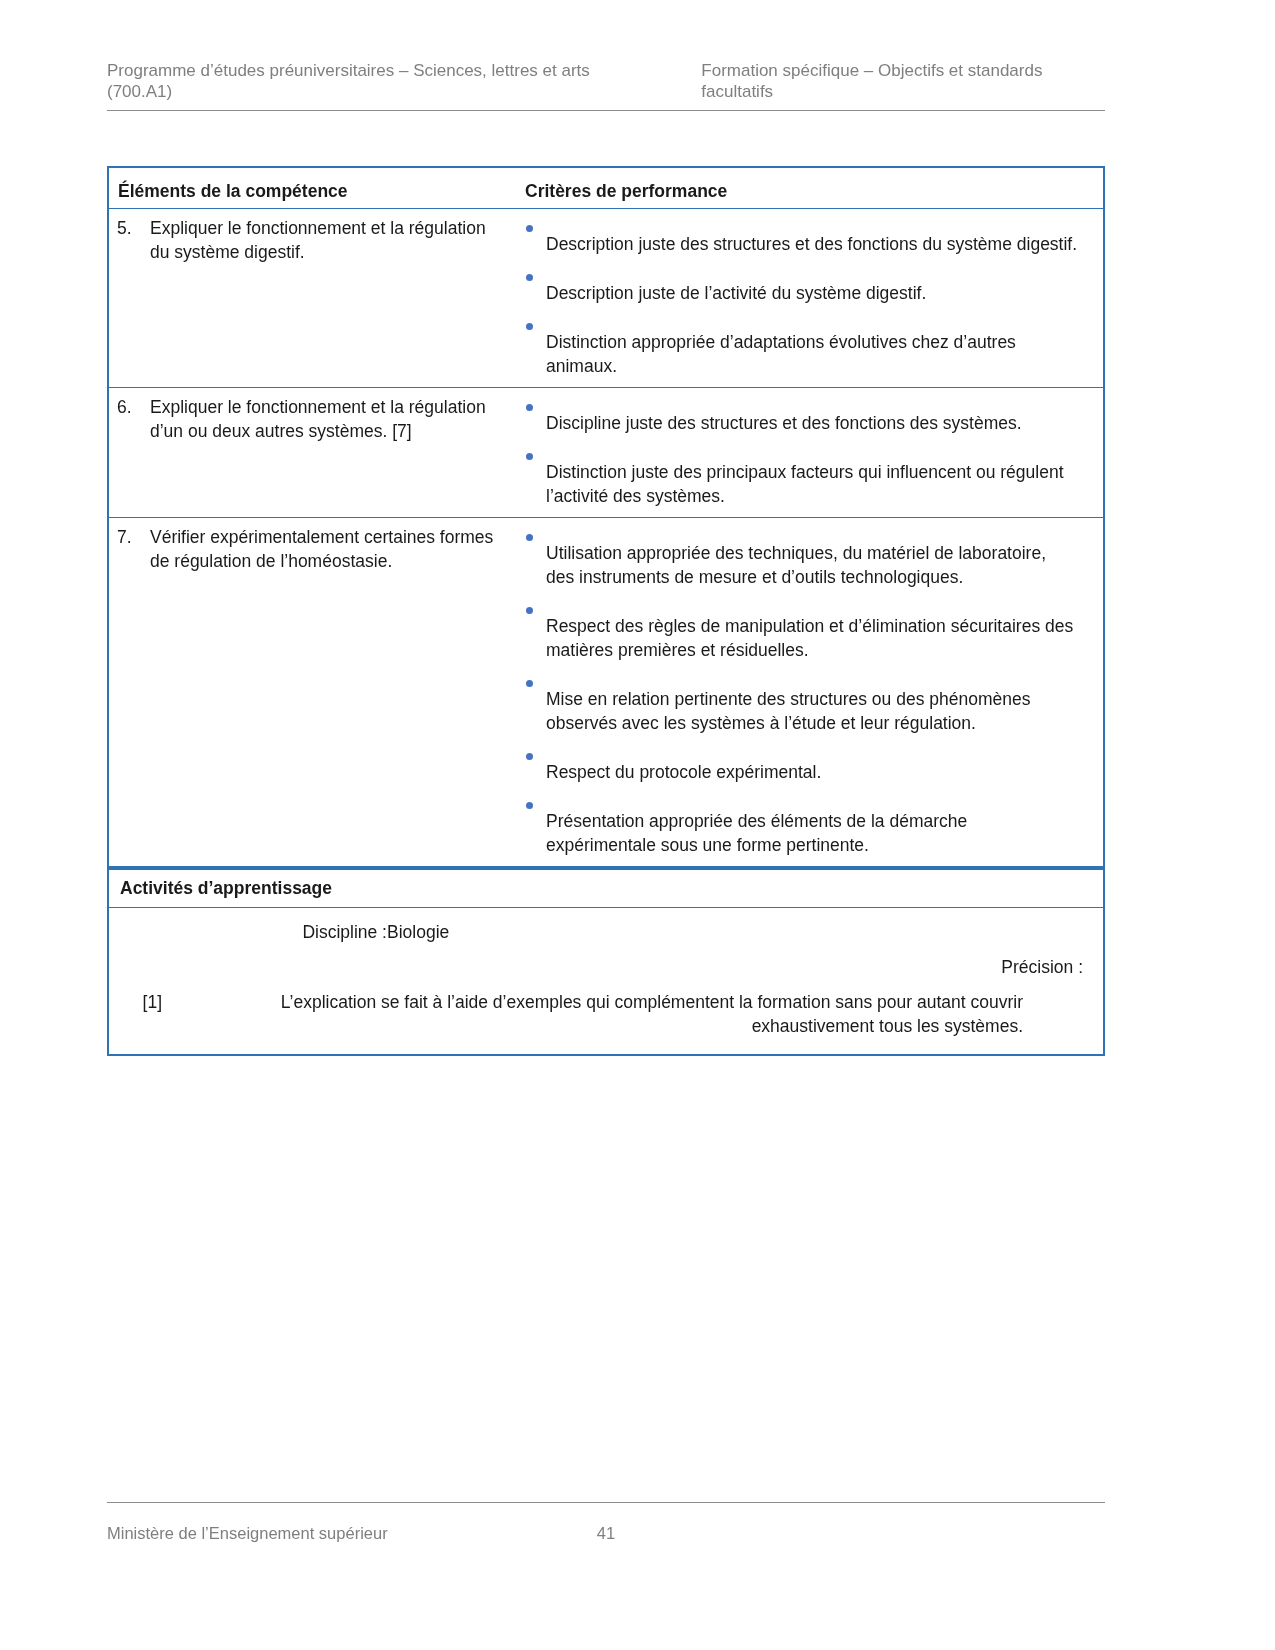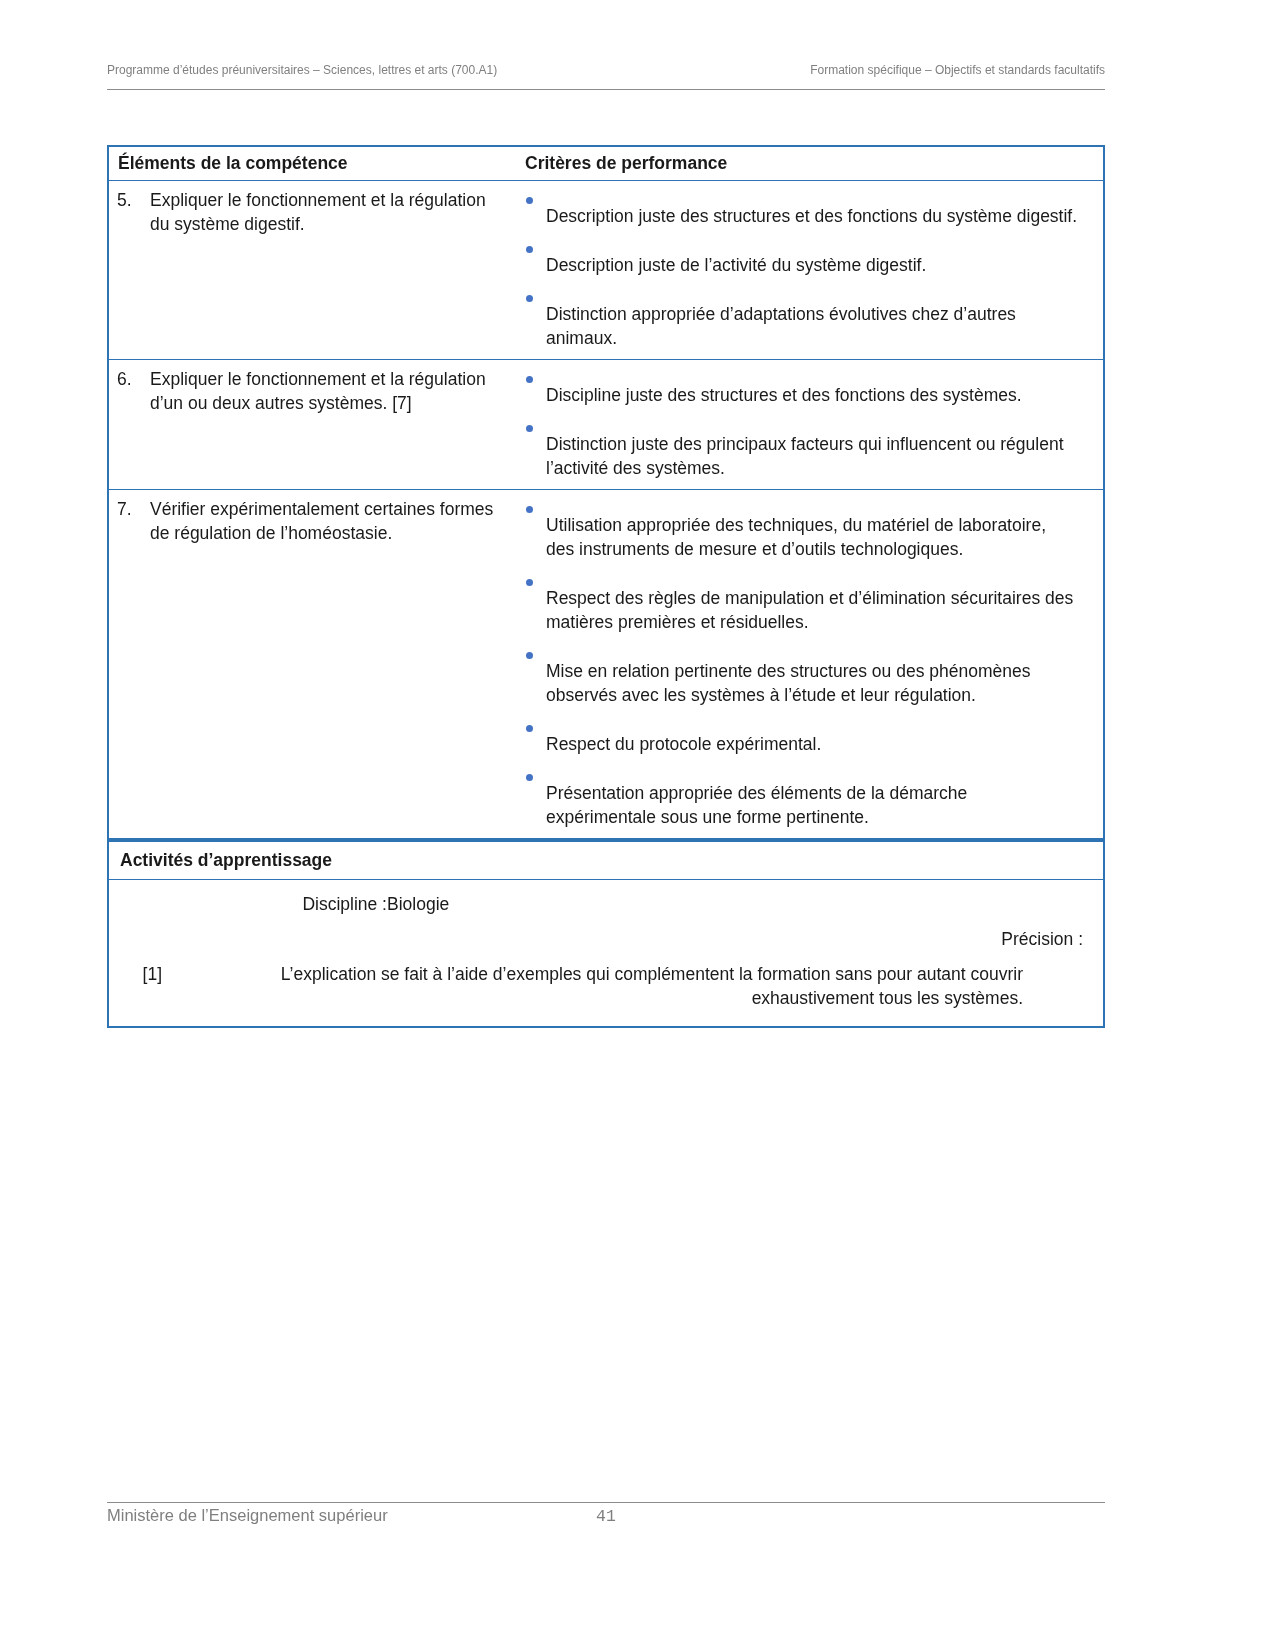--- a/index.html
+++ b/index.html
@@ -16,33 +16,33 @@
     color:var(--ink);font-size:17.5px;line-height:24px;
     -webkit-font-smoothing:antialiased;
   }
   .content{position:absolute;left:107px;top:0;width:998px;}
 
   
   .pg-header{
     display:flex;justify-content:space-between;gap:60px;
     padding-top:60px;padding-bottom:8px;
     border-bottom:1px solid #8c8c8c;
-    color:var(--muted);font-size:12px;line-height:21px;
+    color:var(--muted);font-size:17px;line-height:21px;
   }
 
   
   .box{border:2px solid var(--accent);background:#fff;}
   .table-box{margin-top:55px;}
 
   .thead{
     display:grid;grid-template-columns:410px 1fr;
     border-bottom:1px solid var(--accent);
     font-weight:bold;
   }
-  .th{padding:4px 8px 5px 9px;}
+  .th{padding:11px 8px 5px 9px;}
   .th.th2{padding-left:6px;}
 
   .trow{
     display:grid;grid-template-columns:410px 1fr;
     border-bottom:1px solid var(--accent);
   }
   .trow:last-child{border-bottom:none;}
 
   .cell-el{padding:7px 12px 9px 8px;display:flex;align-items:flex-start;}
   .num{flex:0 0 33px;}
@@ -68,25 +68,25 @@
   .disc-label{flex:0 0 267px;}
   .prec-row{margin-top:11px;}
   .note{display:flex;align-items:flex-start;margin-top:11px;}
   .note-ref{flex:0 0 42px;}
   .note-text{flex:1;padding-right:60px;}
 
   
   .pg-footer{
     position:absolute;left:107px;top:1502px;width:998px;
     display:grid;grid-template-columns:1fr auto 1fr;align-items:baseline;
-    border-top:1px solid #8c8c8c;padding-top:2px;
+    border-top:1px solid #8c8c8c;padding-top:20px;
     color:var(--muted);font-size:16.5px;line-height:21px;gap:28px;
   }
   .pg-footer .fl{justify-self:start;}
-  .pg-footer .fc{justify-self:center;font-family:Liberation Mono, monospace;}
+  .pg-footer .fc{justify-self:center;}
   .pg-footer .fr{justify-self:end;}
 </style>
 </head>
 <body>
 
 <div class="content">
 
   <div class="pg-header">
     <span>Programme d’études préuniversitaires – Sciences, lettres et arts (700.A1)</span>
     <span>Formation spécifique – Objectifs et standards facultatifs</span>

